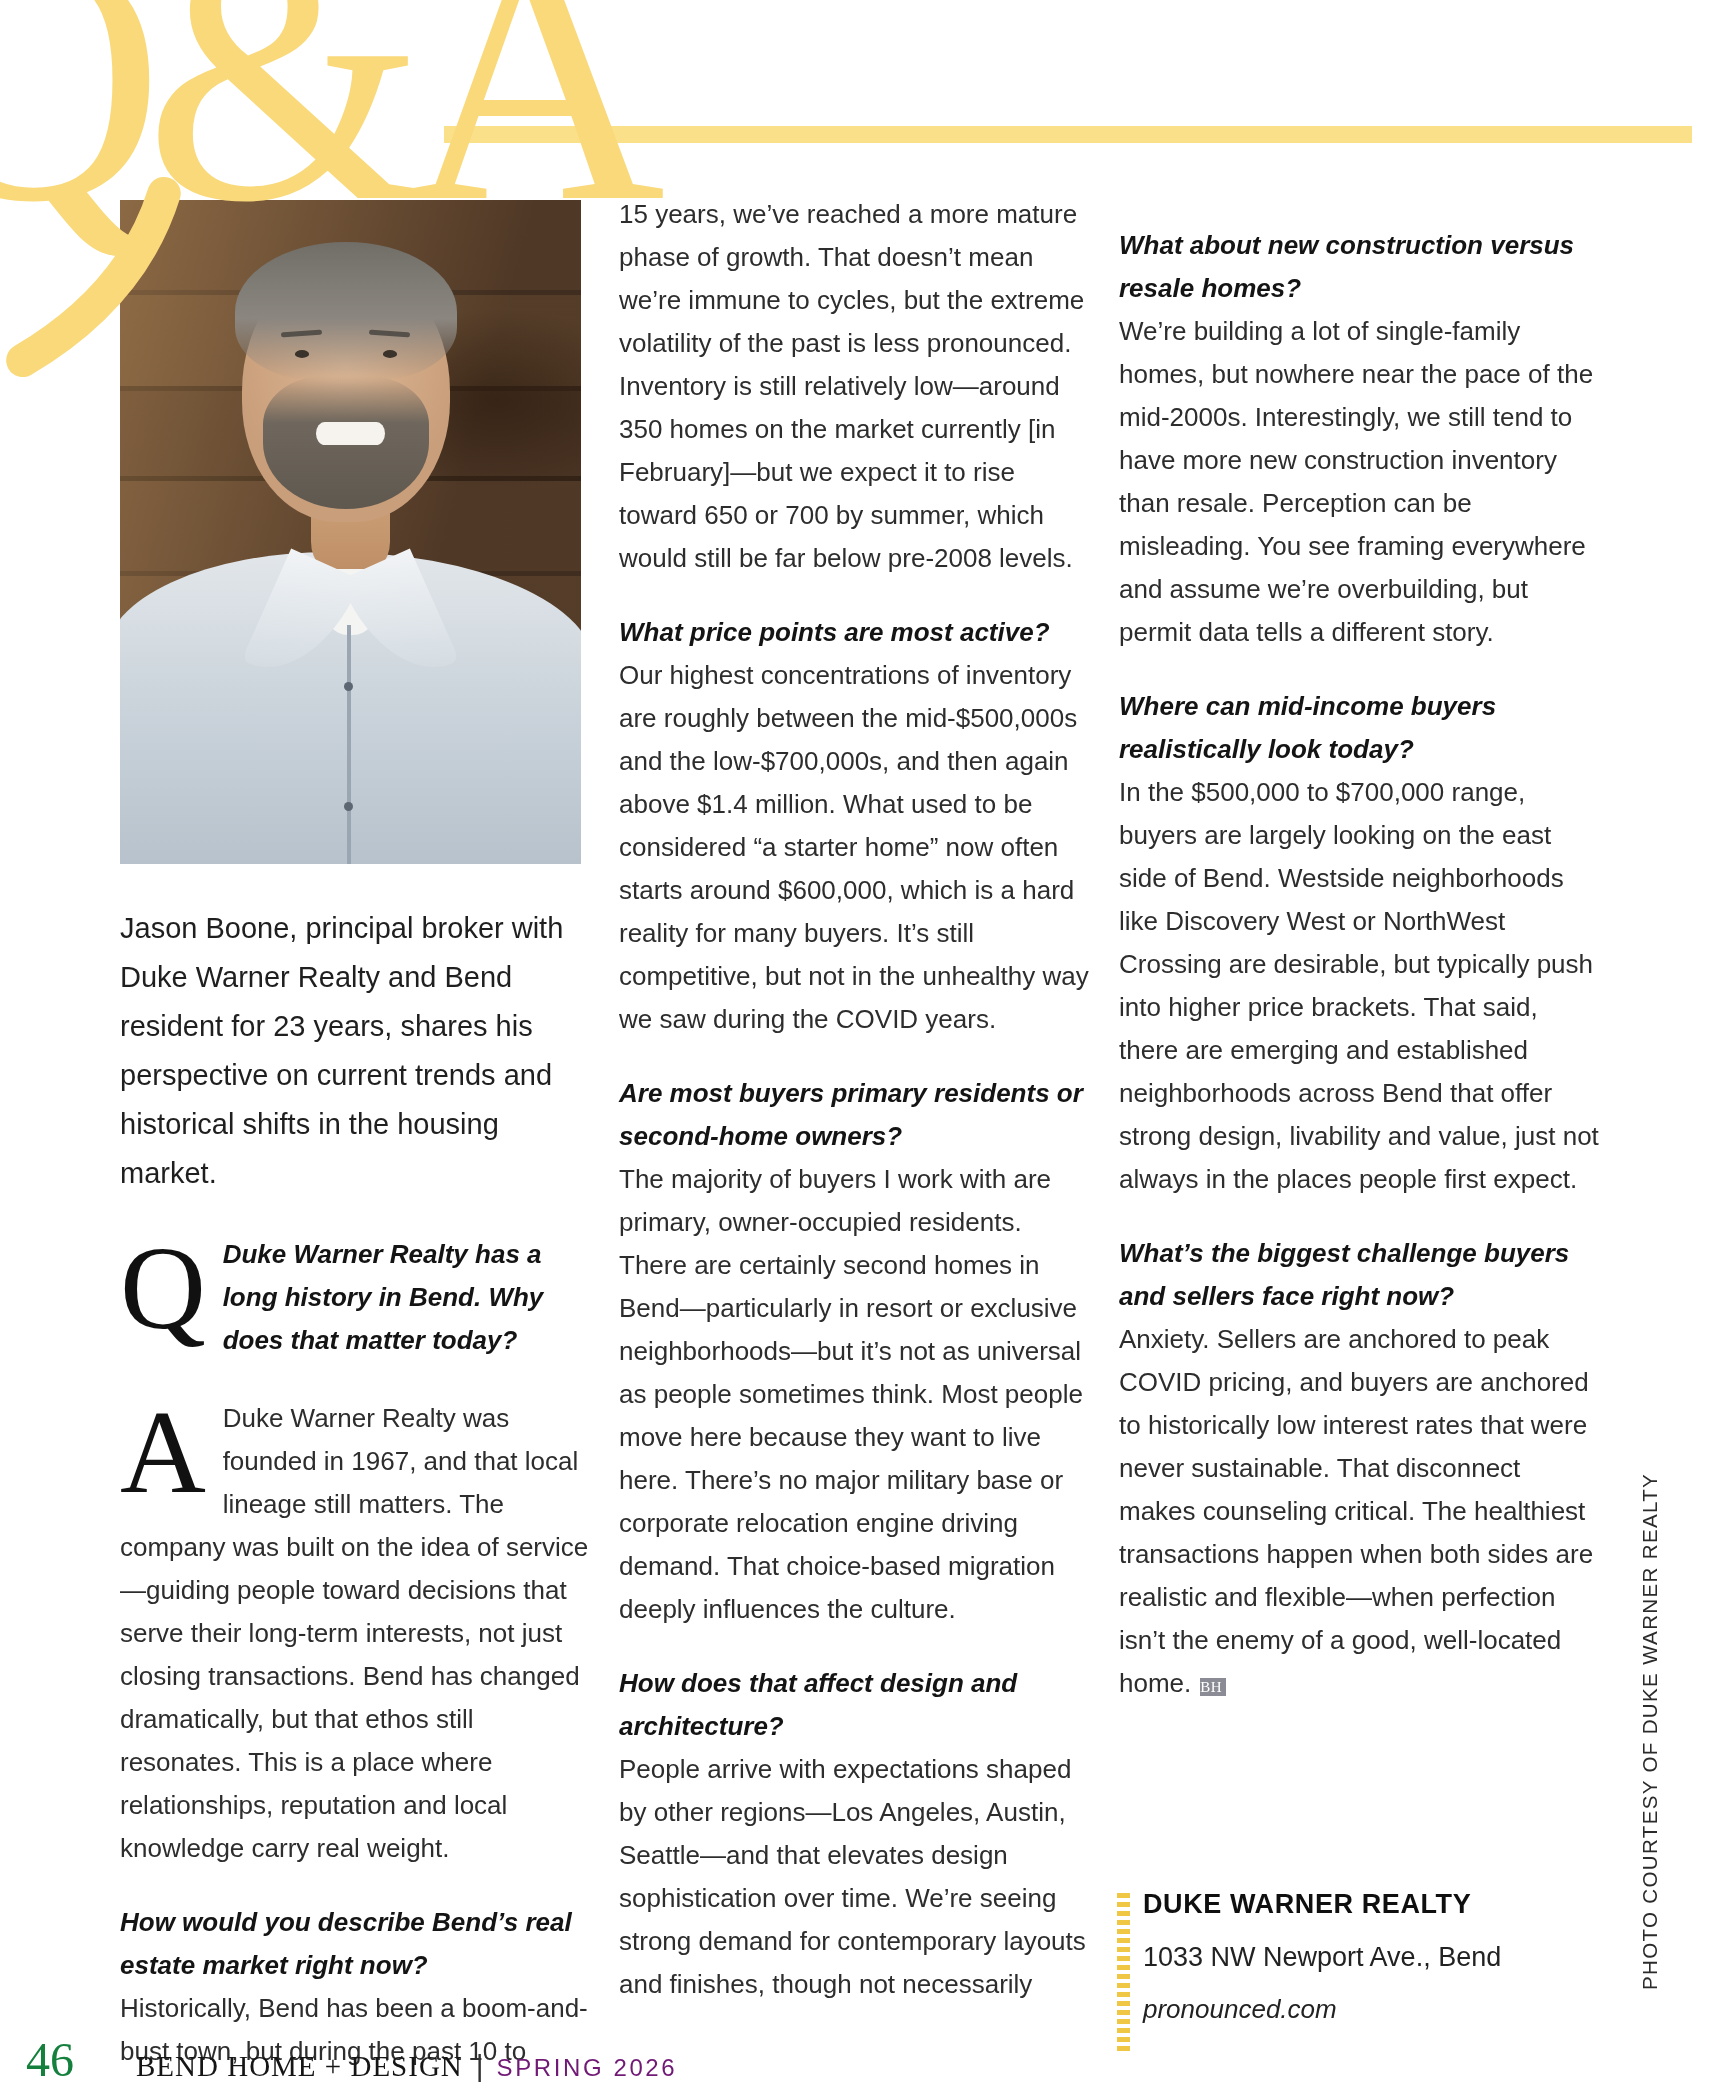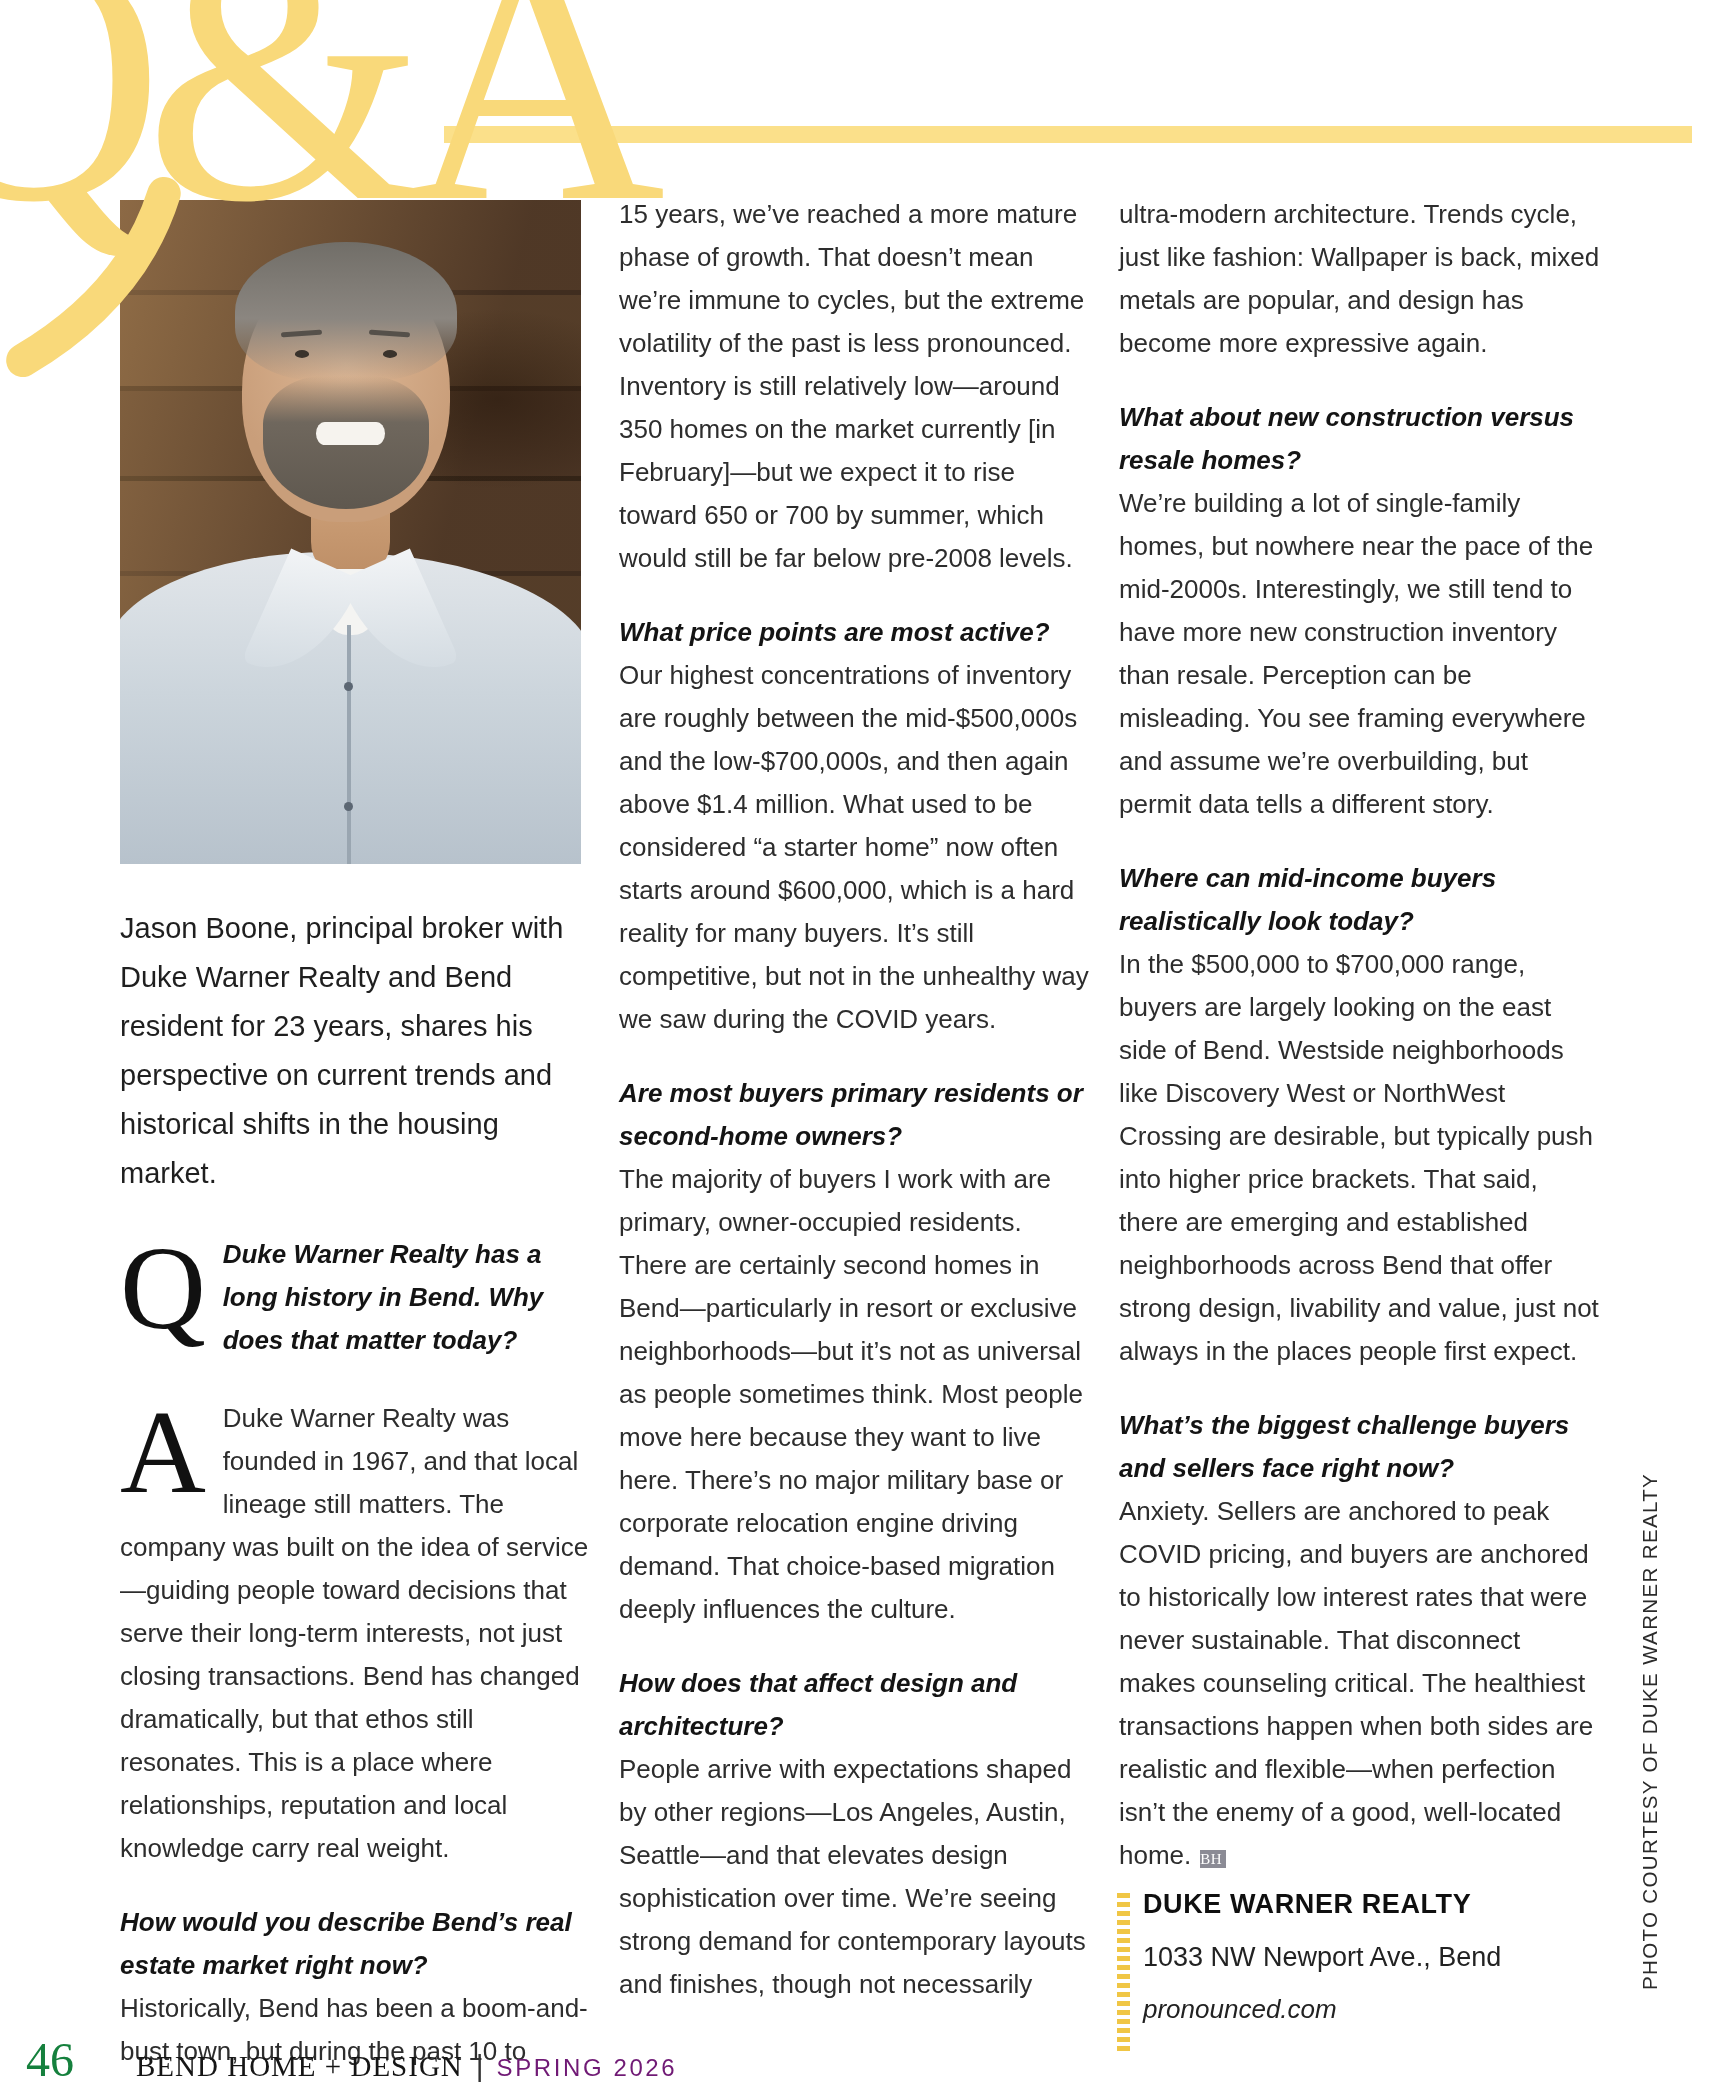--- a/index.html
+++ b/index.html
@@ -127,21 +127,20 @@
     <p class="answer">15 years, we’ve reached a more mature phase of growth. That doesn’t mean we’re immune to cycles, but the extreme volatility of the past is less pronounced. Inventory is still relatively low—around 350 homes on the market currently [in February]—but we expect it to rise toward 650 or 700 by summer, which would still be far below pre-2008 levels.</p>
     <p class="question">What price points are most active?</p>
     <p class="answer">Our highest concentrations of inventory are roughly between the mid-$500,000s and the low-$700,000s, and then again above $1.4 million. What used to be considered “a starter home” now often starts around $600,000, which is a hard reality for many buyers. It’s still competitive, but not in the unhealthy way we saw during the COVID years.</p>
     <p class="question">Are most buyers primary residents or second-home owners?</p>
     <p class="answer">The majority of buyers I work with are primary, owner-occupied residents. There are certainly second homes in Bend—particularly in resort or exclusive neighborhoods—but it’s not as universal as people sometimes think. Most people move here because they want to live here. There’s no major military base or corporate relocation engine driving demand. That choice-based migration deeply influences the culture.</p>
     <p class="question">How does that affect design and architecture?</p>
     <p class="answer">People arrive with expectations shaped by other regions—Los Angeles, Austin, Seattle—and that elevates design sophistication over time. We’re seeing strong demand for contemporary layouts and finishes, though not necessarily</p>
   </div>
 
   <div class="col col3">
-    <p class="answer">ultra-modern architecture. Trends cycle, just like fashion: Wallpaper is back, mixed metals are popular, and design has become more expressive again.</p>
     <p class="question">What about new construction versus resale homes?</p>
     <p class="answer">We’re building a lot of single-family homes, but nowhere near the pace of the mid-2000s. Interestingly, we still tend to have more new construction inventory than resale. Perception can be misleading. You see framing everywhere and assume we’re overbuilding, but permit data tells a different story.</p>
     <p class="question">Where can mid-income buyers realistically look today?</p>
     <p class="answer">In the $500,000 to $700,000 range, buyers are largely looking on the east side of Bend. Westside neighborhoods like Discovery West or NorthWest Crossing are desirable, but typically push into higher price brackets. That said, there are emerging and established neighborhoods across Bend that offer strong design, livability and value, just not always in the places people first expect.</p>
     <p class="question">What’s the biggest challenge buyers and sellers face right now?</p>
     <p class="answer"><span>Anxiety. Sellers are anchored to peak COVID pricing, and buyers are anchored to historically low interest rates that were never sustainable. That disconnect makes counseling critical. The healthiest transactions happen when both sides are realistic and flexible—when perfection isn’t the enemy of a good, well-located home.</span><span class="endmark">BH</span></p>
   </div>
 
   <div class="info-box">
     <div class="dash-border"></div>

